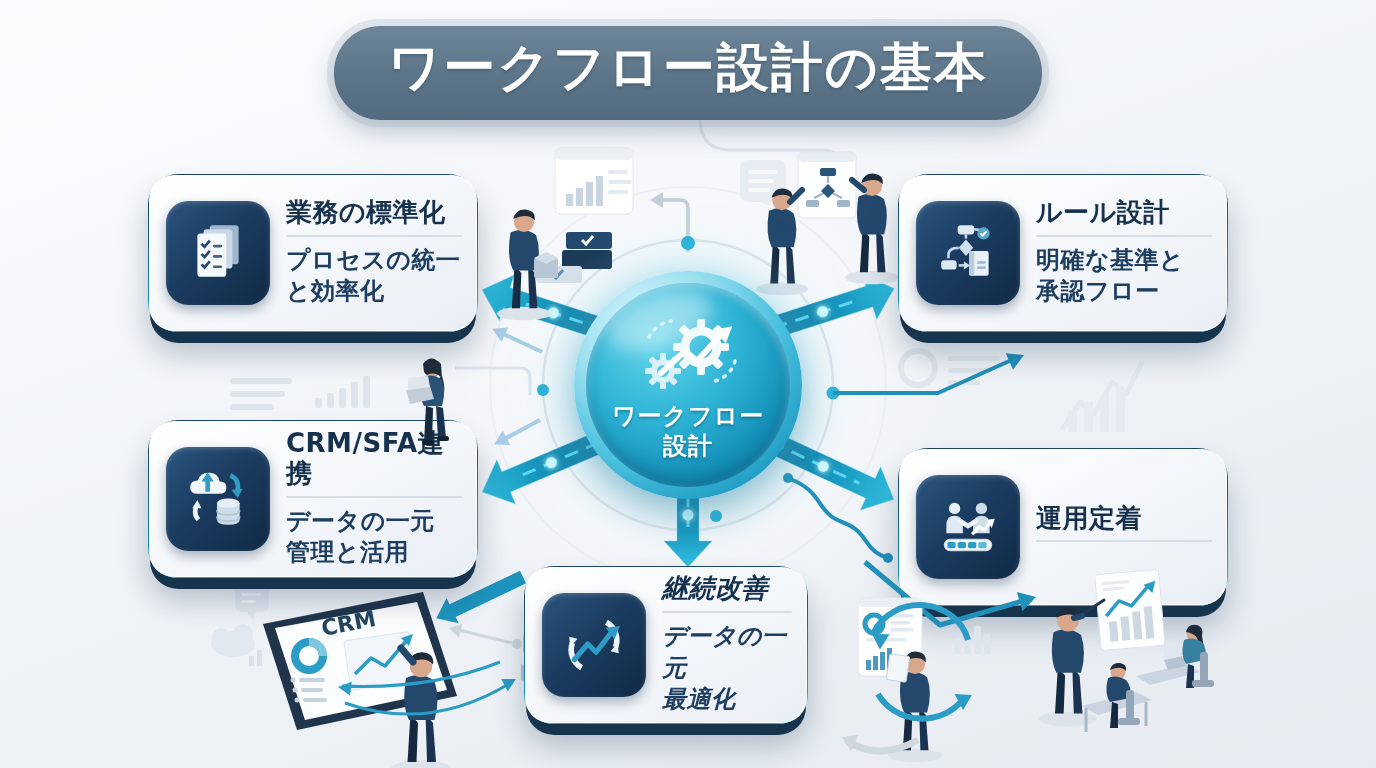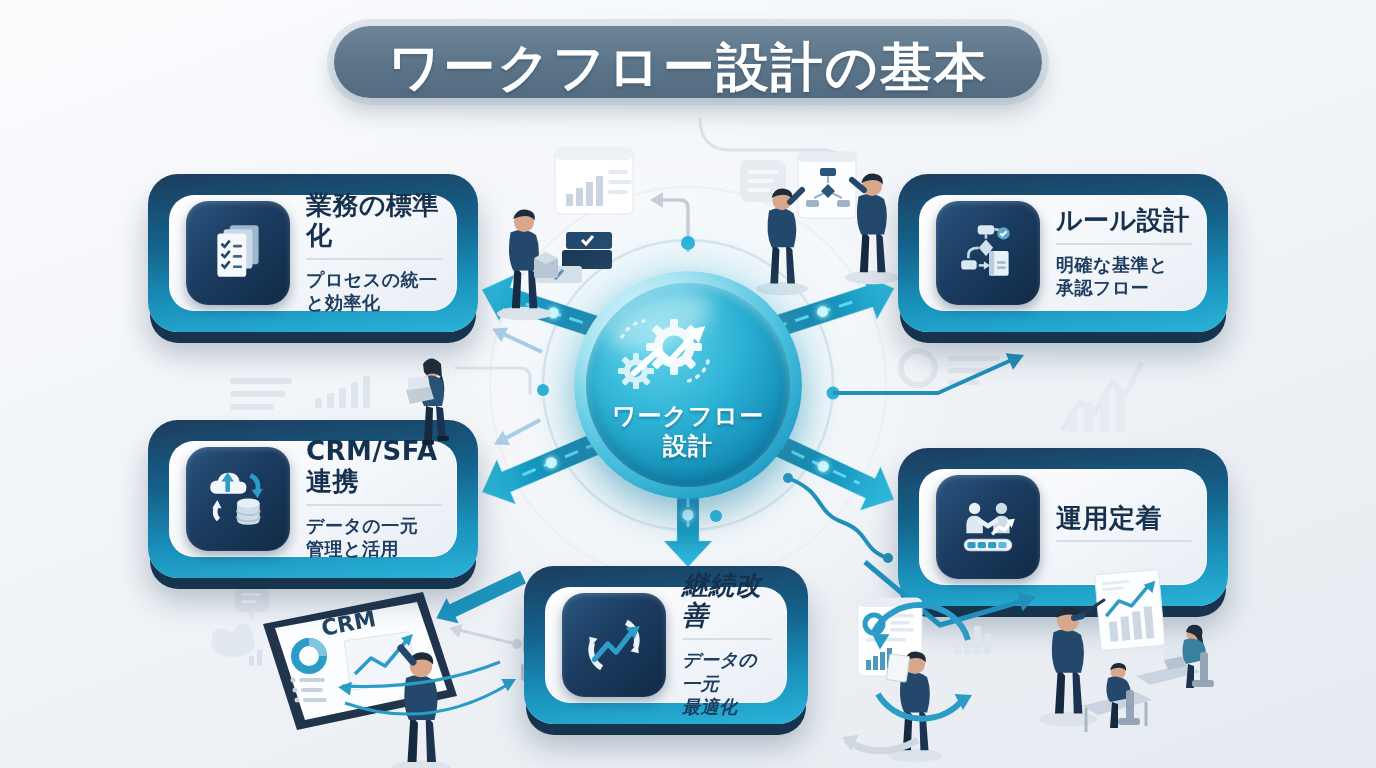--- a/index.html
+++ b/index.html
@@ -9,54 +9,54 @@
       radial-gradient(circle at 688px 385px, rgba(255,255,255,.95) 0%, rgba(255,255,255,0) 270px),
       linear-gradient(160deg,#fbfcfe 0%,#f1f4f8 45%,#e6ebf1 100%);}
   svg{display:block;}
   .decor{position:absolute;left:0;top:0;pointer-events:none;}
   #bg-decor{z-index:1;}
   #fg-decor{z-index:5;}
 
   
   .title-pill{position:absolute;top:26px;left:50%;transform:translateX(-50%);
     background:linear-gradient(180deg,#6c8599 0%,#5b7488 55%,#526b80 100%);
-    border-radius:46px;padding:13px 54px 2px;z-index:4;
+    border-radius:46px;padding:13px 54px 24px;z-index:4;
     box-shadow:0 0 0 7px rgba(160,175,190,.25),0 12px 24px rgba(95,115,135,.38);}
   .title-pill h1{margin:0;font-size:52px;line-height:1.1;color:#ffffff;font-weight:bold;
     letter-spacing:2px;text-shadow:0 2px 3px rgba(40,60,80,.35);white-space:nowrap;}
 
   
-  .card{position:absolute;width:330px;height:158px;border-radius:30px;padding:21px;box-sizing:border-box;
+  .card{position:absolute;width:330px;height:158px;border-radius:30px;padding:1px;box-sizing:border-box;
     background:linear-gradient(175deg,#1d3d5e 0%,#14618a 38%,#1a93bd 72%,#2ab3d8 100%);
     box-shadow:0 13px 0 -2px #17344f,0 22px 30px rgba(23,52,79,.28);z-index:3;}
   .card-inner{width:100%;height:100%;border-radius:25px;box-sizing:border-box;
     background:linear-gradient(150deg,#ffffff 0%,#f3f6fa 55%,#e9eef5 100%);
     border:1px solid rgba(255,255,255,.85);
     display:flex;align-items:center;gap:16px;padding:12px 14px 12px 16px;}
   .icon-tile{width:104px;height:104px;border-radius:22px;flex:0 0 auto;
     background:linear-gradient(135deg,#2a547e 0%,#1b3c60 45%,#112a46 100%);
     display:flex;align-items:center;justify-content:center;
     box-shadow:inset 0 2px 5px rgba(255,255,255,.18),0 5px 12px rgba(18,43,71,.35);}
   .card-text{flex:1;min-width:0;}
   .card-title{font-size:26px;font-weight:bold;color:#16314e;line-height:1.15;letter-spacing:.5px;}
   .card-divider{height:2px;background:#d6dde5;margin:7px 0 8px;border-radius:1px;}
-  .card-sub{font-size:18px;font-weight:600;color:#1d3e61;line-height:1.32;white-space:pre-line;letter-spacing:.5px;}
+  .card-sub{font-size:24px;font-weight:600;color:#1d3e61;line-height:1.32;white-space:pre-line;letter-spacing:.5px;}
 
   #card-tl{left:148px;top:174px;} #card-tr{left:898px;top:174px;}
   #card-ml{left:148px;top:420px;} #card-mr{left:898px;top:448px;font-family:Liberation Serif, serif;}
   #card-b {left:524px;top:566px;width:284px;font-style:italic;}
 
   
   .hub{position:absolute;left:574px;top:271px;width:228px;height:228px;border-radius:50%;z-index:4;
     background:radial-gradient(circle at 32% 26%,#e2f7fc 0%,#9fe1f0 30%,#49c0de 58%,#1795bf 85%,#0d7aa2 100%);
     box-shadow:0 16px 34px rgba(17,105,140,.35),0 0 60px rgba(120,215,240,.55);
     display:flex;align-items:center;justify-content:center;}
   .hub-inner{width:204px;height:204px;border-radius:50%;position:relative;overflow:hidden;
     background:radial-gradient(circle at 35% 28%,#63d4ea 0%,#2cb2d5 42%,#1189b3 76%,#0b6f97 100%);
-    display:flex;flex-direction:column;justify-content:center;
+    display:flex;flex-direction:column;align-items:center;justify-content:center;
     box-shadow:inset 0 4px 10px rgba(255,255,255,.35),inset 0 -8px 16px rgba(8,70,96,.35);}
   .hub-inner::before{content:"";position:absolute;left:18px;top:10px;width:110px;height:54px;border-radius:50%;
     background:rgba(255,255,255,.4);filter:blur(9px);transform:rotate(-18deg);}
   .hub-label{position:relative;color:#ffffff;font-weight:bold;font-size:24px;line-height:1.25;
     text-align:center;white-space:pre-line;text-shadow:0 2px 3px rgba(10,70,95,.45);letter-spacing:1px;}
 </style>
 </head>
 <body>
 
 <div class="stage">

